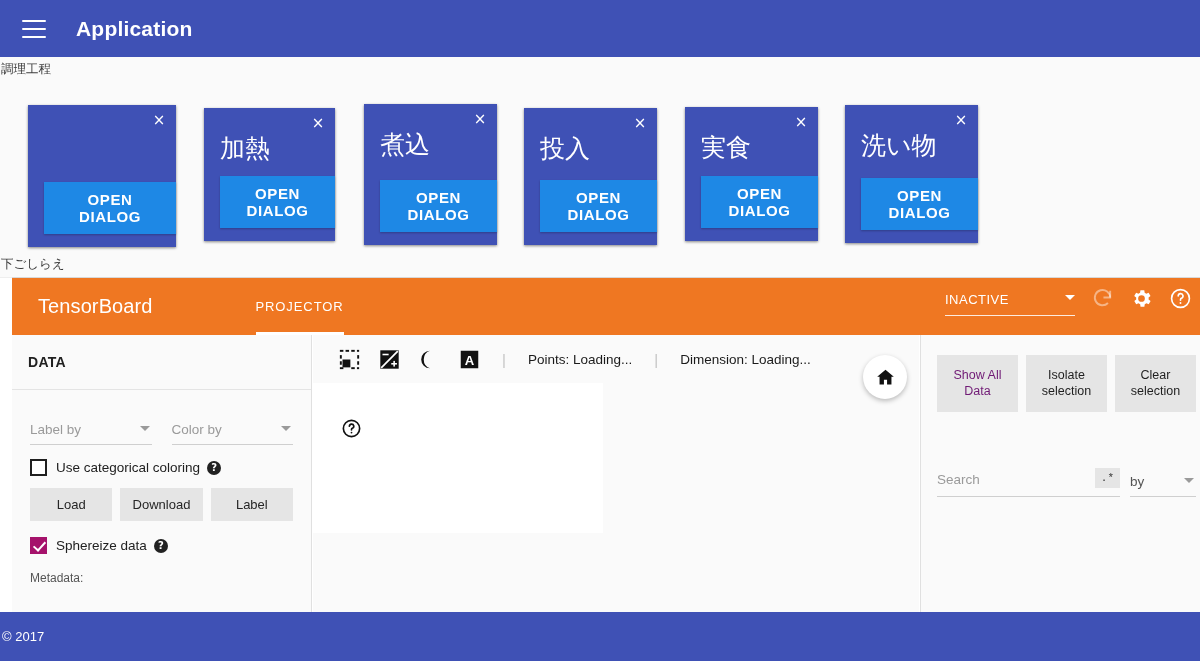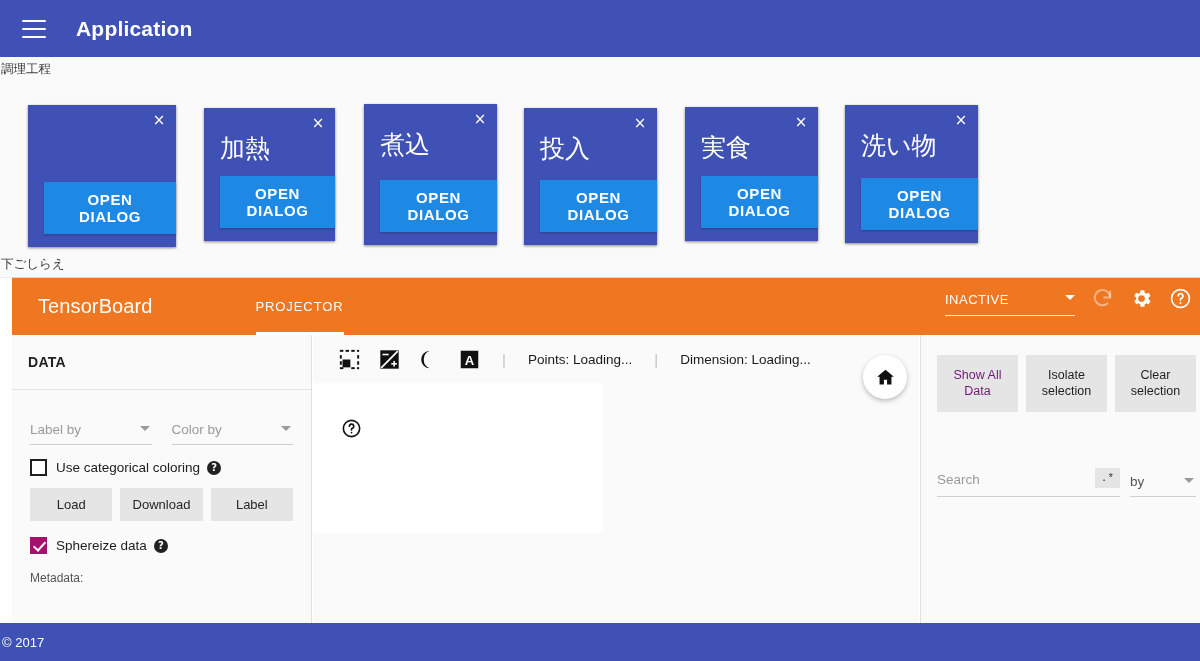--- a/index.html
+++ b/index.html
@@ -202,21 +202,21 @@
     font-family: "Liberation Mono", monospace;
   }
   .by-dd {
     position: relative; width: 66px; border-bottom: 1px solid #cfcfcf;
     padding-bottom: 6px; cursor: pointer;
   }
   .by-dd span { font-size: 13.5px; color: #545454; }
 
   
   .footer {
-    position: absolute; left: 0; bottom: 0; width: 1200px; height: 38px;
+    position: absolute; left: 0; bottom: 0; width: 1200px; height: 49px;
     background: #3f51b5; display: flex; align-items: center;
   }
   .footer span { color: #ffffff; font-size: 13px; margin-left: 2px; }
 </style>
 </head>
 <body>
 
 <div class="page">
 
   <div class="app-header">

